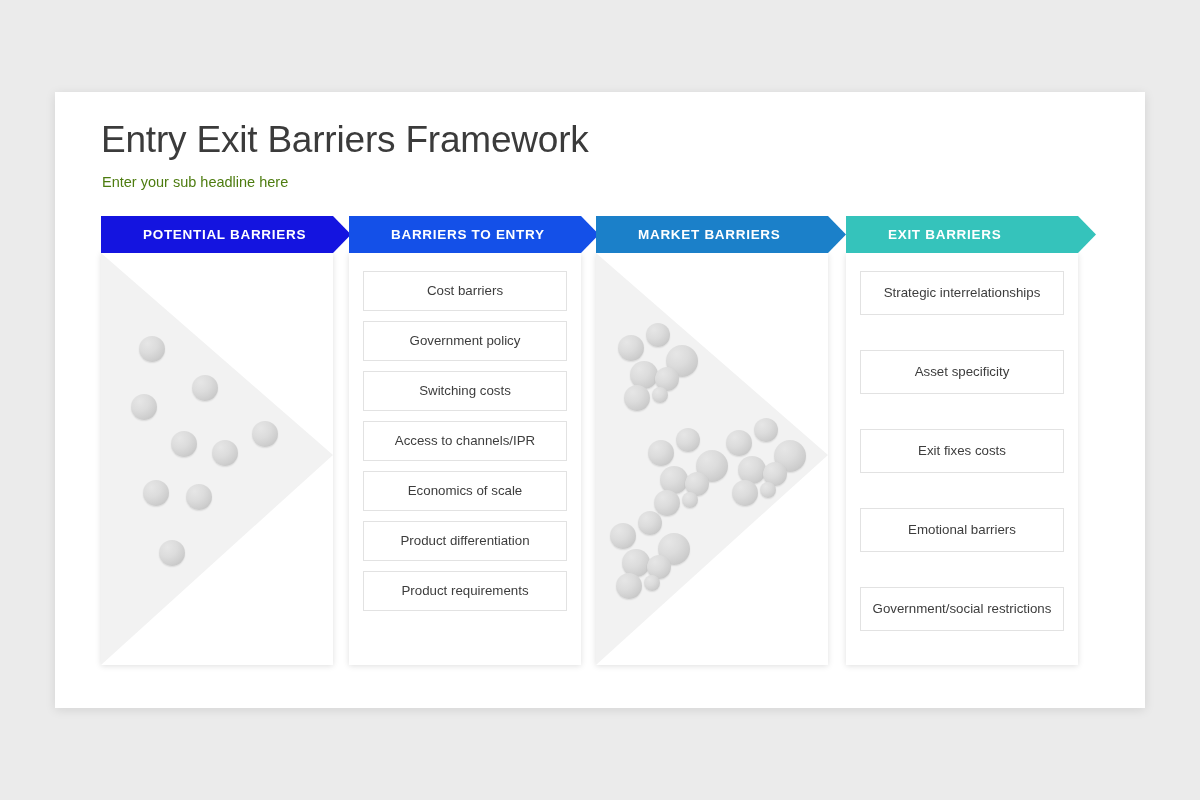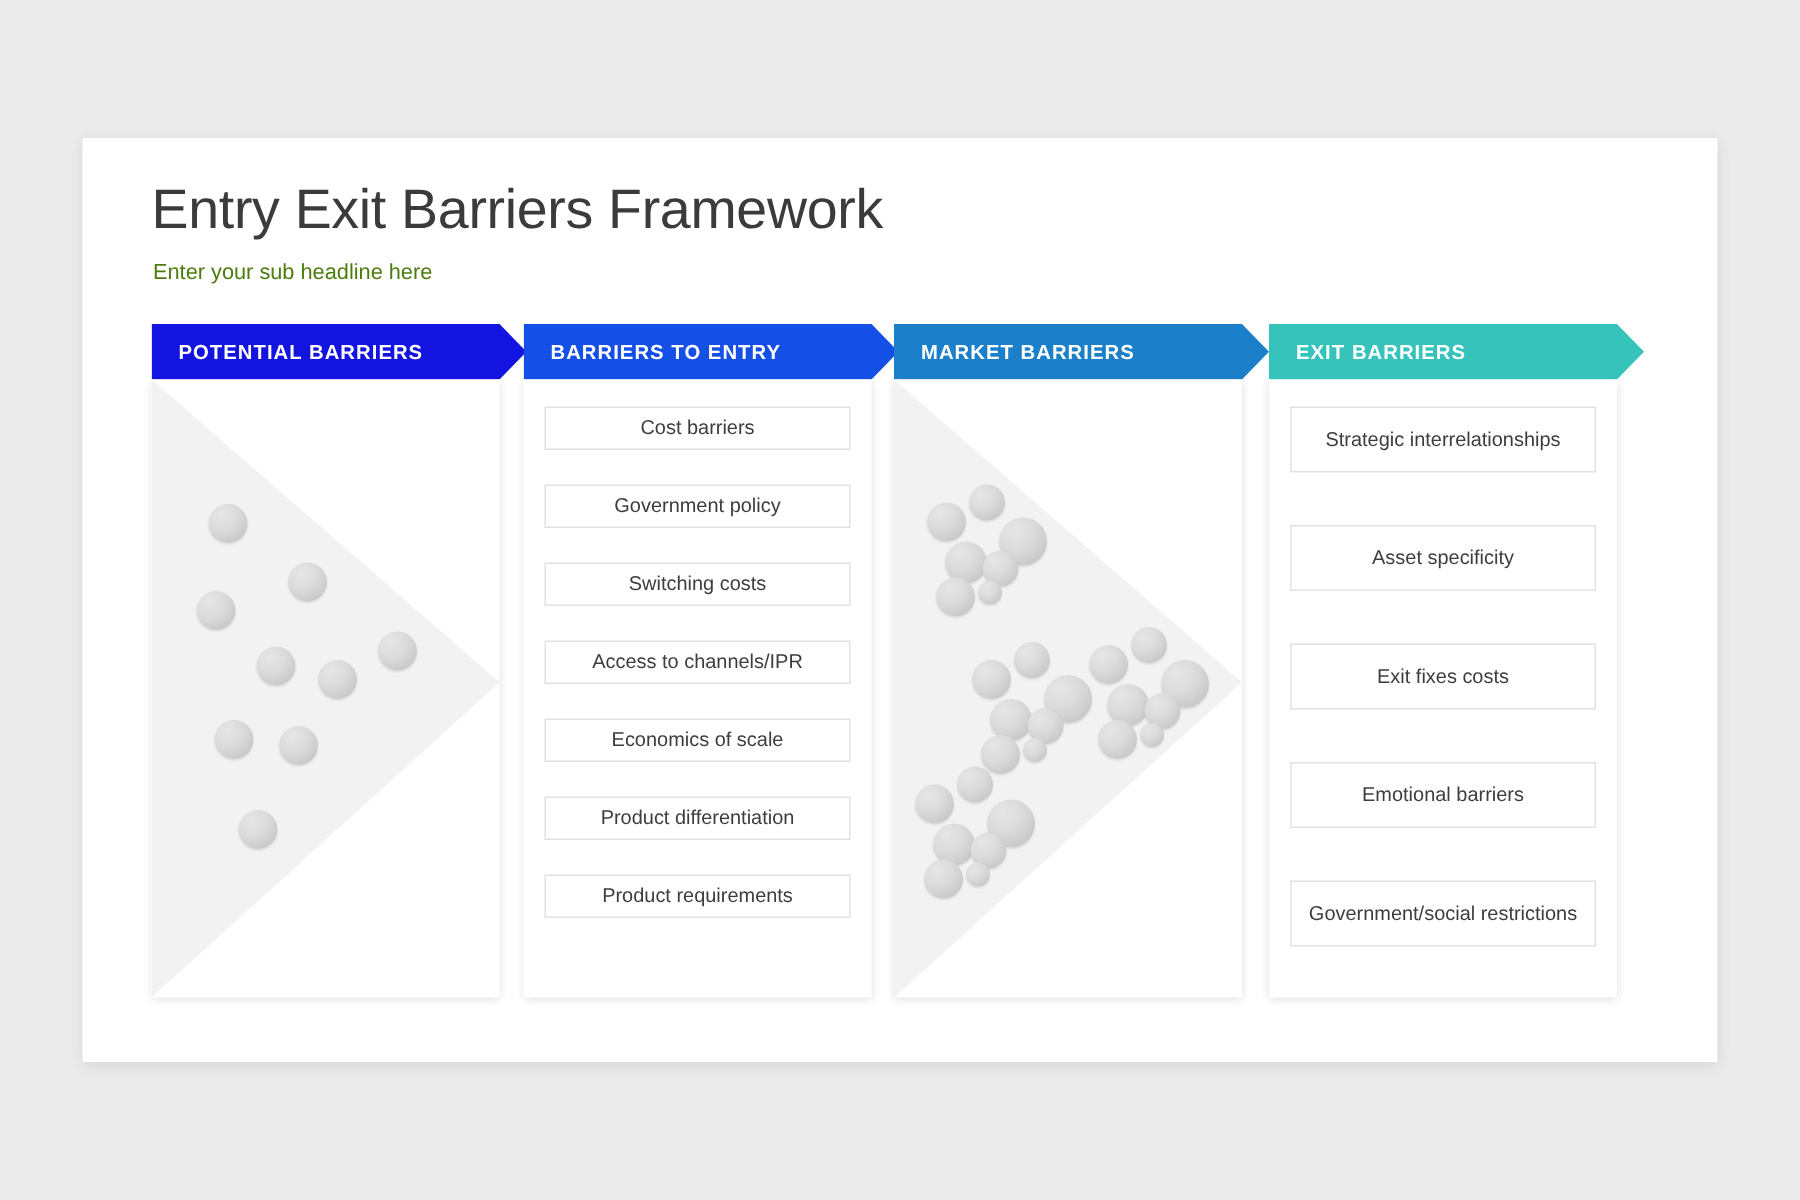--- a/index.html
+++ b/index.html
@@ -27,21 +27,21 @@
   }
   .column { position: absolute; top: 124px; width: 232px; }
   .col-1 { left: 46px; }
   .col-2 { left: 294px; }
   .col-3 { left: 541px; }
   .col-4 { left: 791px; }
 
   .col-header {
     position: relative; height: 37px; width: 232px;
     display: flex; align-items: center;
-    padding-left: 18px;
+    padding-left: 42px;
     color: #ffffff; font-size: 13.5px; font-weight: bold;
     letter-spacing: 0.7px; white-space: nowrap;
     clip-path: polygon(0 0, calc(100% - 18px) 0, 100% 50%, calc(100% - 18px) 100%, 0 100%);
     z-index: 3;
   }
   .col-header.arrowed { width: 250px; }
 
   .col-body {
     position: relative;
     width: 232px; height: 412px;
@@ -56,25 +56,25 @@
     position: absolute; left: 0; top: 0;
     width: 232px; height: 412px;
     background: #f2f2f2;
     clip-path: polygon(0 0, 100% 49%, 0 100%);
   }
 
   .item-box {
     position: relative;
     border: 1px solid #e2e2e2;
     background: #ffffff;
-    height: 29px;
+    height: 40px;
     display: flex; align-items: center; justify-content: center;
     text-align: center;
     font-size: 13.3px; color: #3d3d3d;
-    margin-bottom: 23px;
+    margin-bottom: 10px;
     line-height: 1.25;
     padding: 0 4px;
   }
   .items-c4 .item-box { height: 44px; margin-bottom: 35px; text-align: center; }
   .items-c4 .item-box.two-line { line-height: 1.28; }
 
   .sphere {
     position: absolute;
     border-radius: 50%;
     background:

